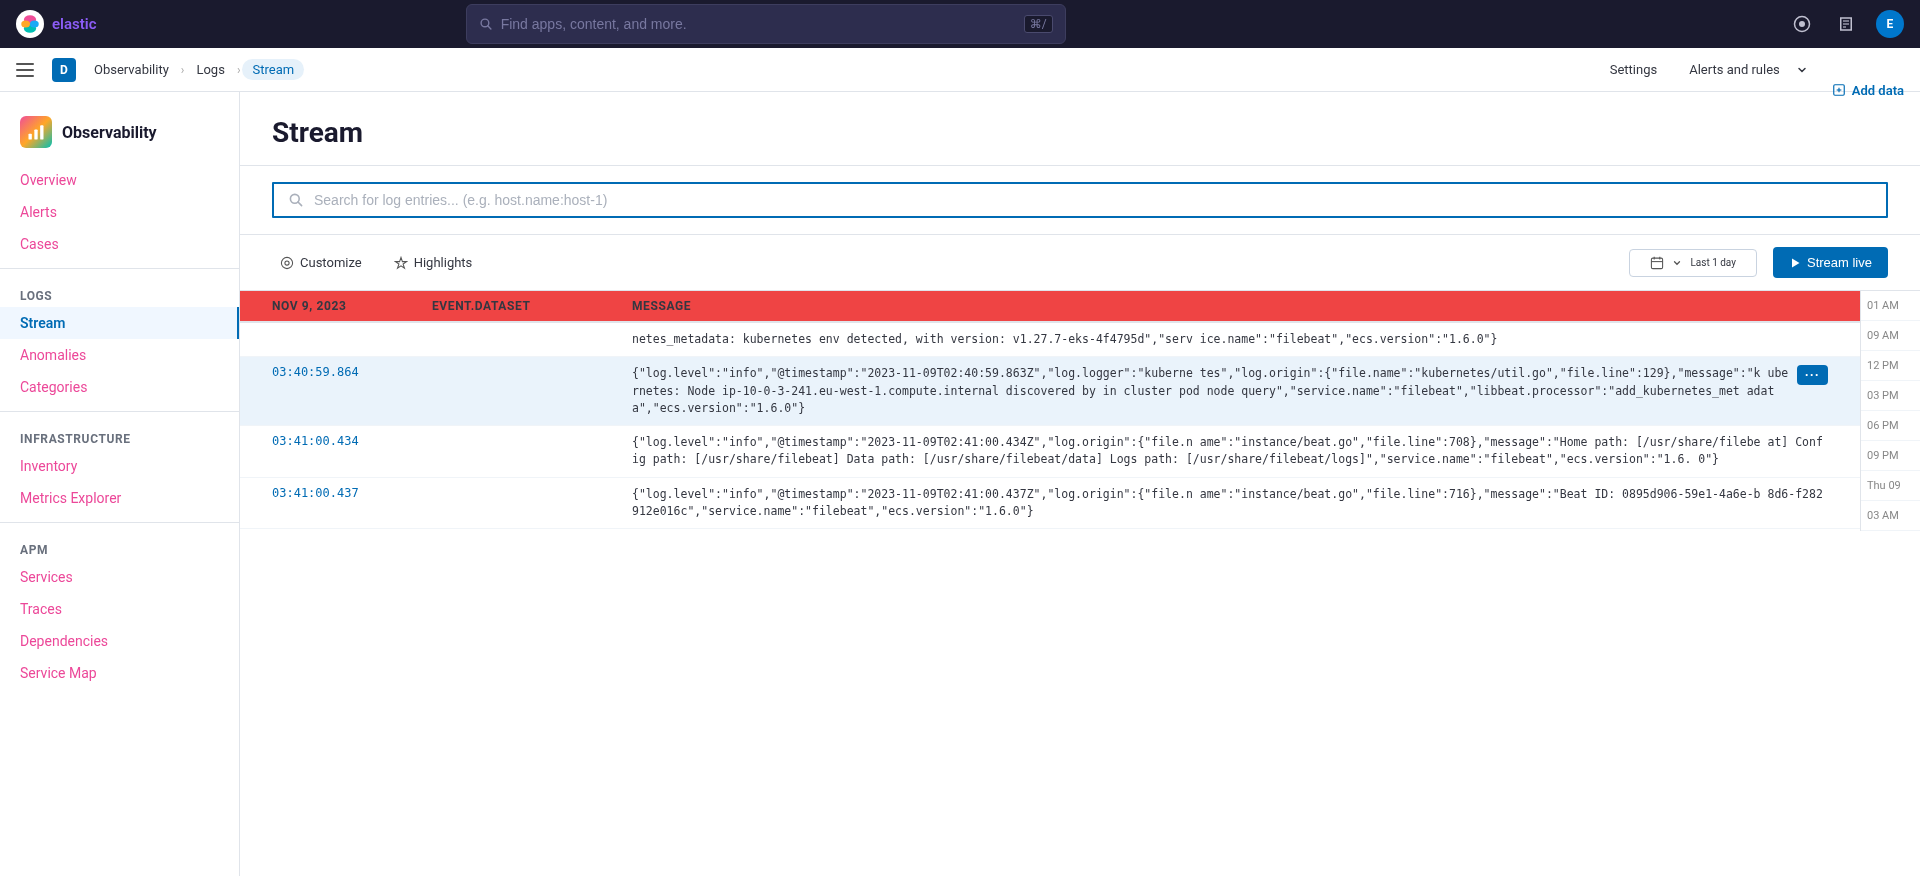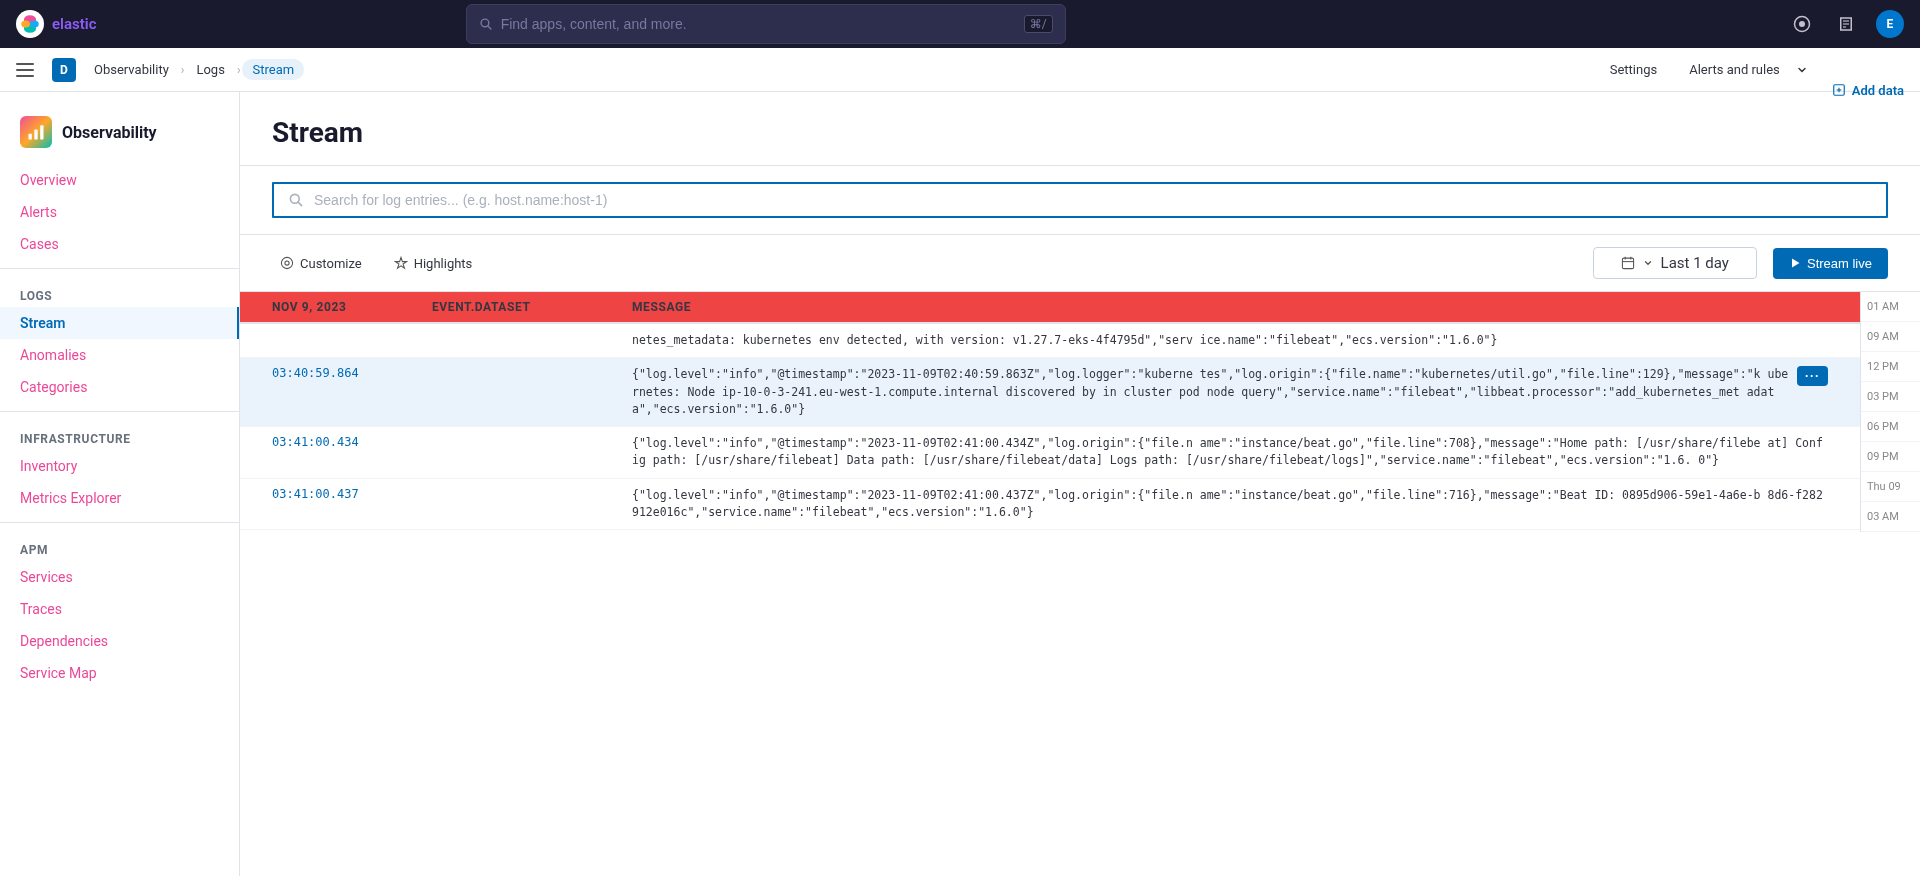--- a/index.html
+++ b/index.html
@@ -74,21 +74,21 @@
     .main-content { flex: 1; overflow-y: auto; background: white; }
     .page-header { padding: 24px 32px 16px; border-bottom: 1px solid #e0e4ea; }
     .page-title { font-size: 28px; font-weight: 700; color: #1a1a2e; }
 
     
     .toolbar { display: flex; align-items: center; padding: 12px 32px; gap: 16px; border-bottom: 1px solid #e0e4ea; }
     .toolbar-btn { display: flex; align-items: center; gap: 6px; cursor: pointer; color: #343741; font-size: 13px; padding: 4px 8px; border-radius: 4px; }
     .toolbar-spacer { flex: 1; }
     .date-picker-btn {
       display: flex; align-items: center; gap: 8px; border: 1px solid #c9d3e0;
-      border-radius: 4px; padding: 6px 27px; cursor: pointer; background: white; font-size: 15px; color: #343741;
+      border-radius: 4px; padding: 6px 20px; cursor: pointer; background: white; font-size: 10px; color: #343741;
     }
     .stream-live-btn {
       display: flex; align-items: center; gap: 6px;
       background: #006bb4; color: white; border: none; border-radius: 4px;
       padding: 8px 16px; cursor: pointer; font-size: 13px; font-weight: 500;
     }
 
     
     .search-bar-area { padding: 16px 32px; border-bottom: 1px solid #e0e4ea; }
     .search-bar {

